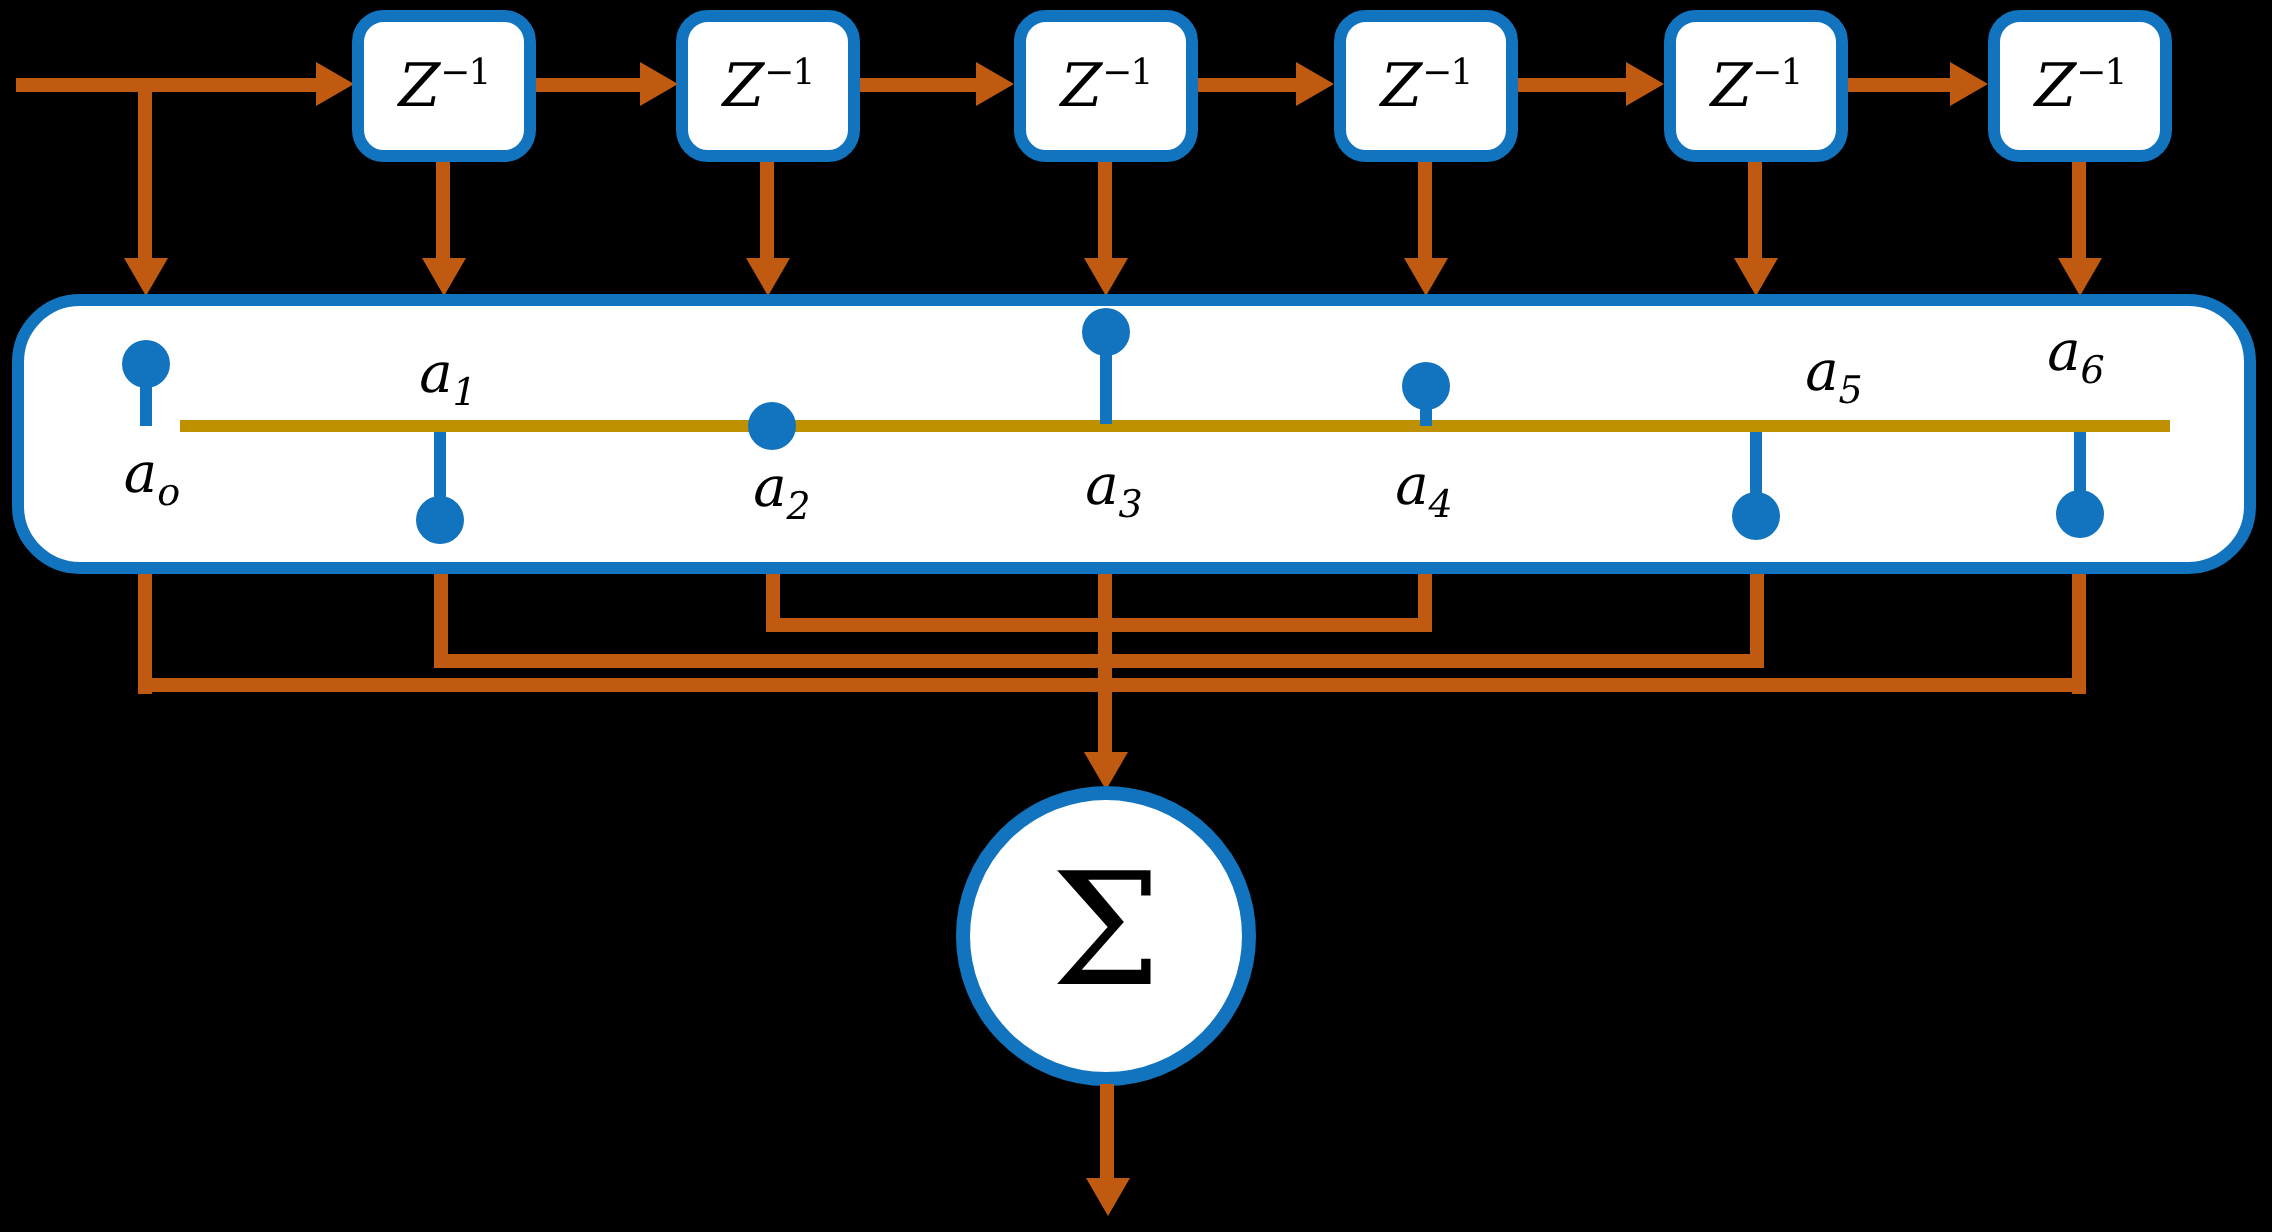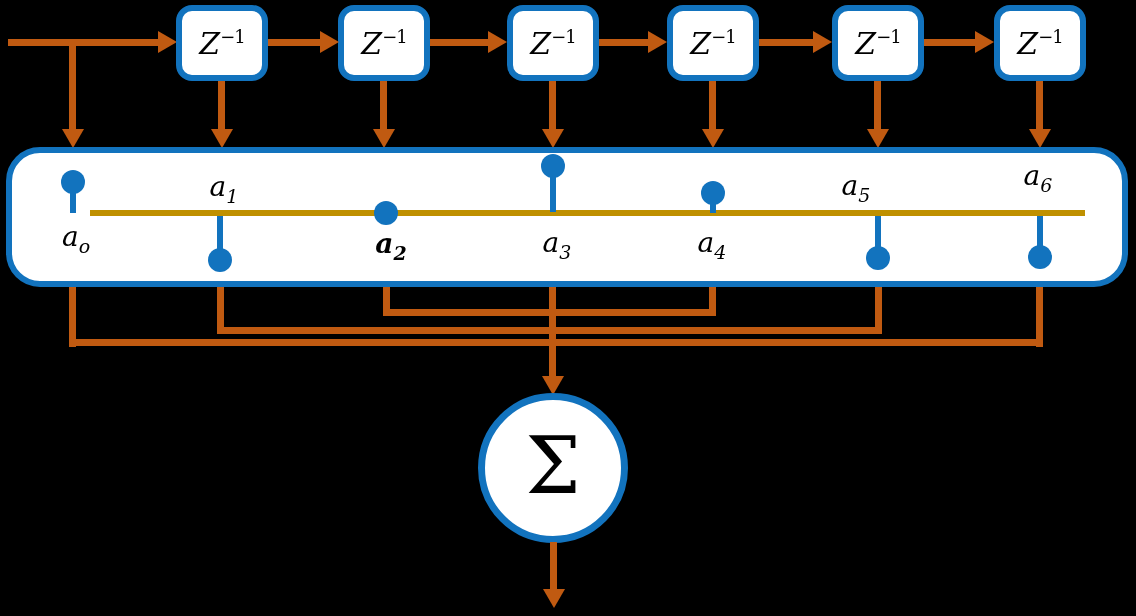--- a/index.html
+++ b/index.html
@@ -147,24 +147,24 @@
   <div class="stem" style="left:710px; top:202px; height:11px;"></div>
 
   <div class="stem" style="left:875px; top:216px; height:32px;"></div>
   <div class="dot" style="left:866px; top:246px;"></div>
 
   <div class="stem" style="left:1037px; top:216px; height:31px;"></div>
   <div class="dot" style="left:1028px; top:245px;"></div>
 
   <div class="taplabel" style="left:76px;   top:222px;"><span>a</span><sub>o</sub></div>
   <div class="taplabel" style="left:224px;  top:172px;"><span>a</span><sub>1</sub></div>
-  <div class="taplabel" style="left:391px;  top:229px;font-weight:bold;"><span>a</span><sub>2</sub></div>
+  <div class="taplabel" style="left:391px;  top:229px;"><span>a</span><sub>2</sub></div>
   <div class="taplabel" style="left:557px;  top:228px;"><span>a</span><sub>3</sub></div>
   <div class="taplabel" style="left:712px;  top:228px;"><span>a</span><sub>4</sub></div>
-  <div class="taplabel" style="left:856px;  top:171px;"><span>a</span><sub>5</sub></div>
+  <div class="taplabel" style="left:917px;  top:171px;"><span>a</span><sub>5</sub></div>
   <div class="taplabel" style="left:1038px; top:161px;"><span>a</span><sub>6</sub></div>
 
   <div class="vline" style="left:69px;   top:287px; height:60px;"></div>
   <div class="vline" style="left:217px;  top:287px; height:47px;"></div>
   <div class="vline" style="left:383px;  top:287px; height:29px;"></div>
   <div class="vline" style="left:709px;  top:287px; height:29px;"></div>
   <div class="vline" style="left:875px;  top:287px; height:47px;"></div>
   <div class="vline" style="left:1036px; top:287px; height:60px;"></div>
 
   <div class="hline" style="left:383px; top:309px; width:333px;"></div>

